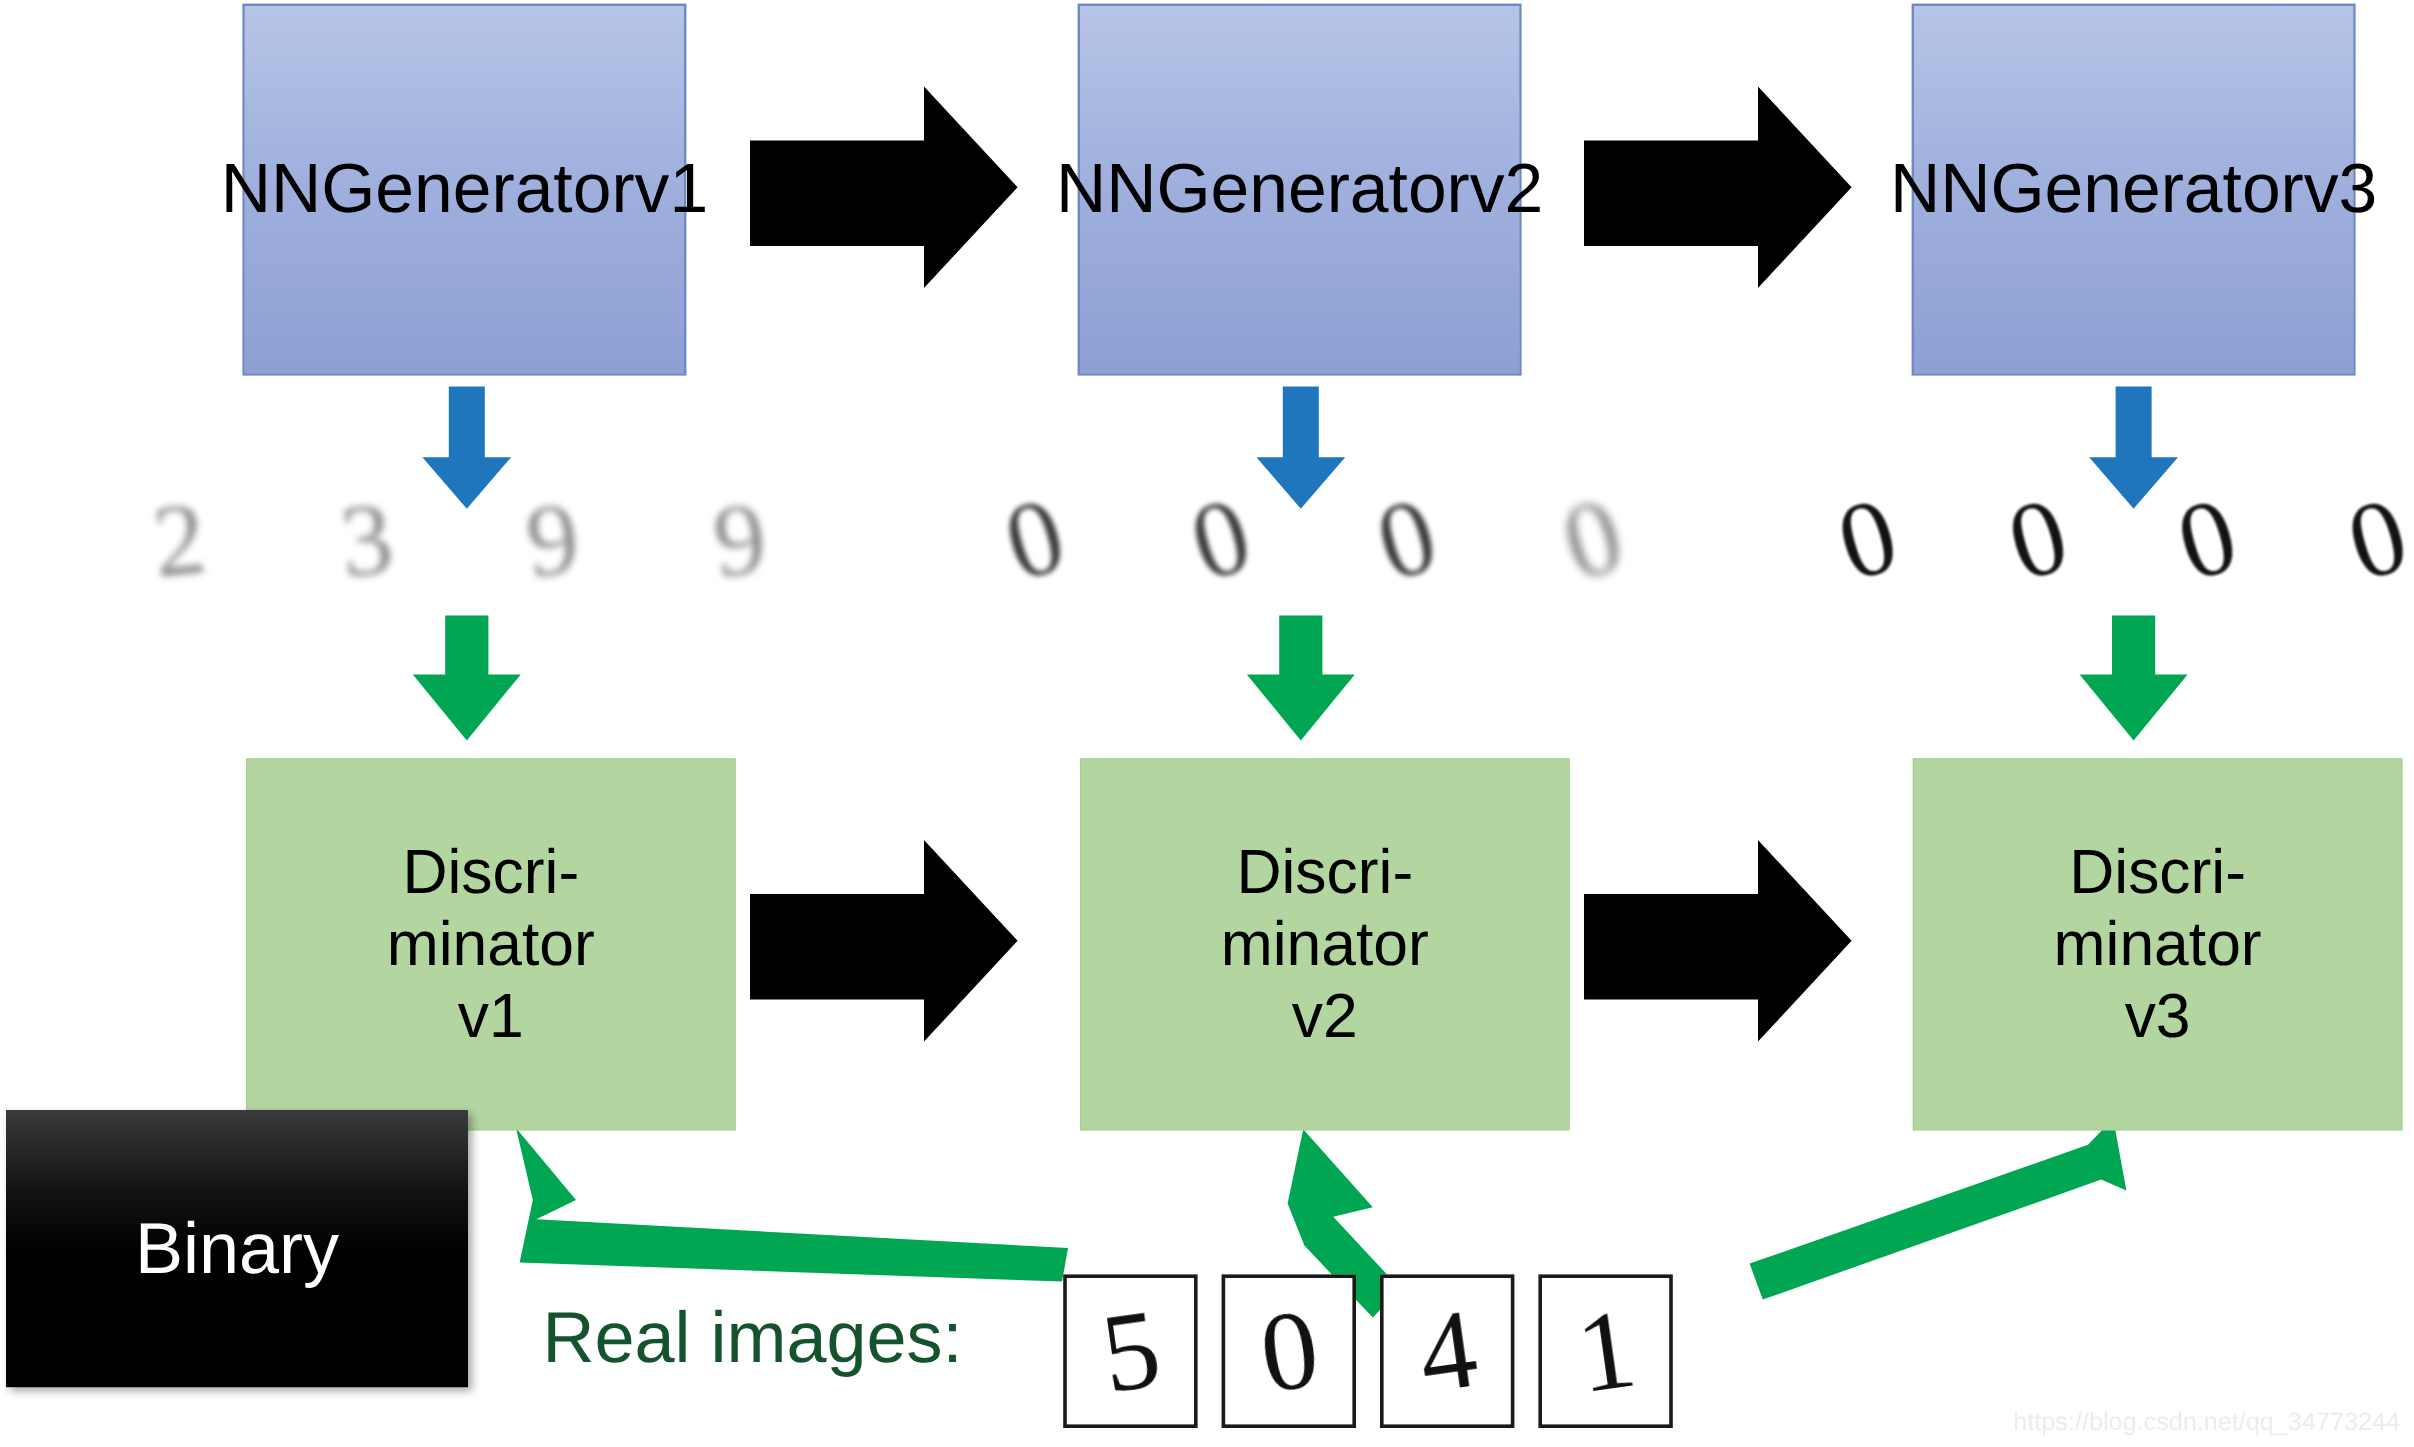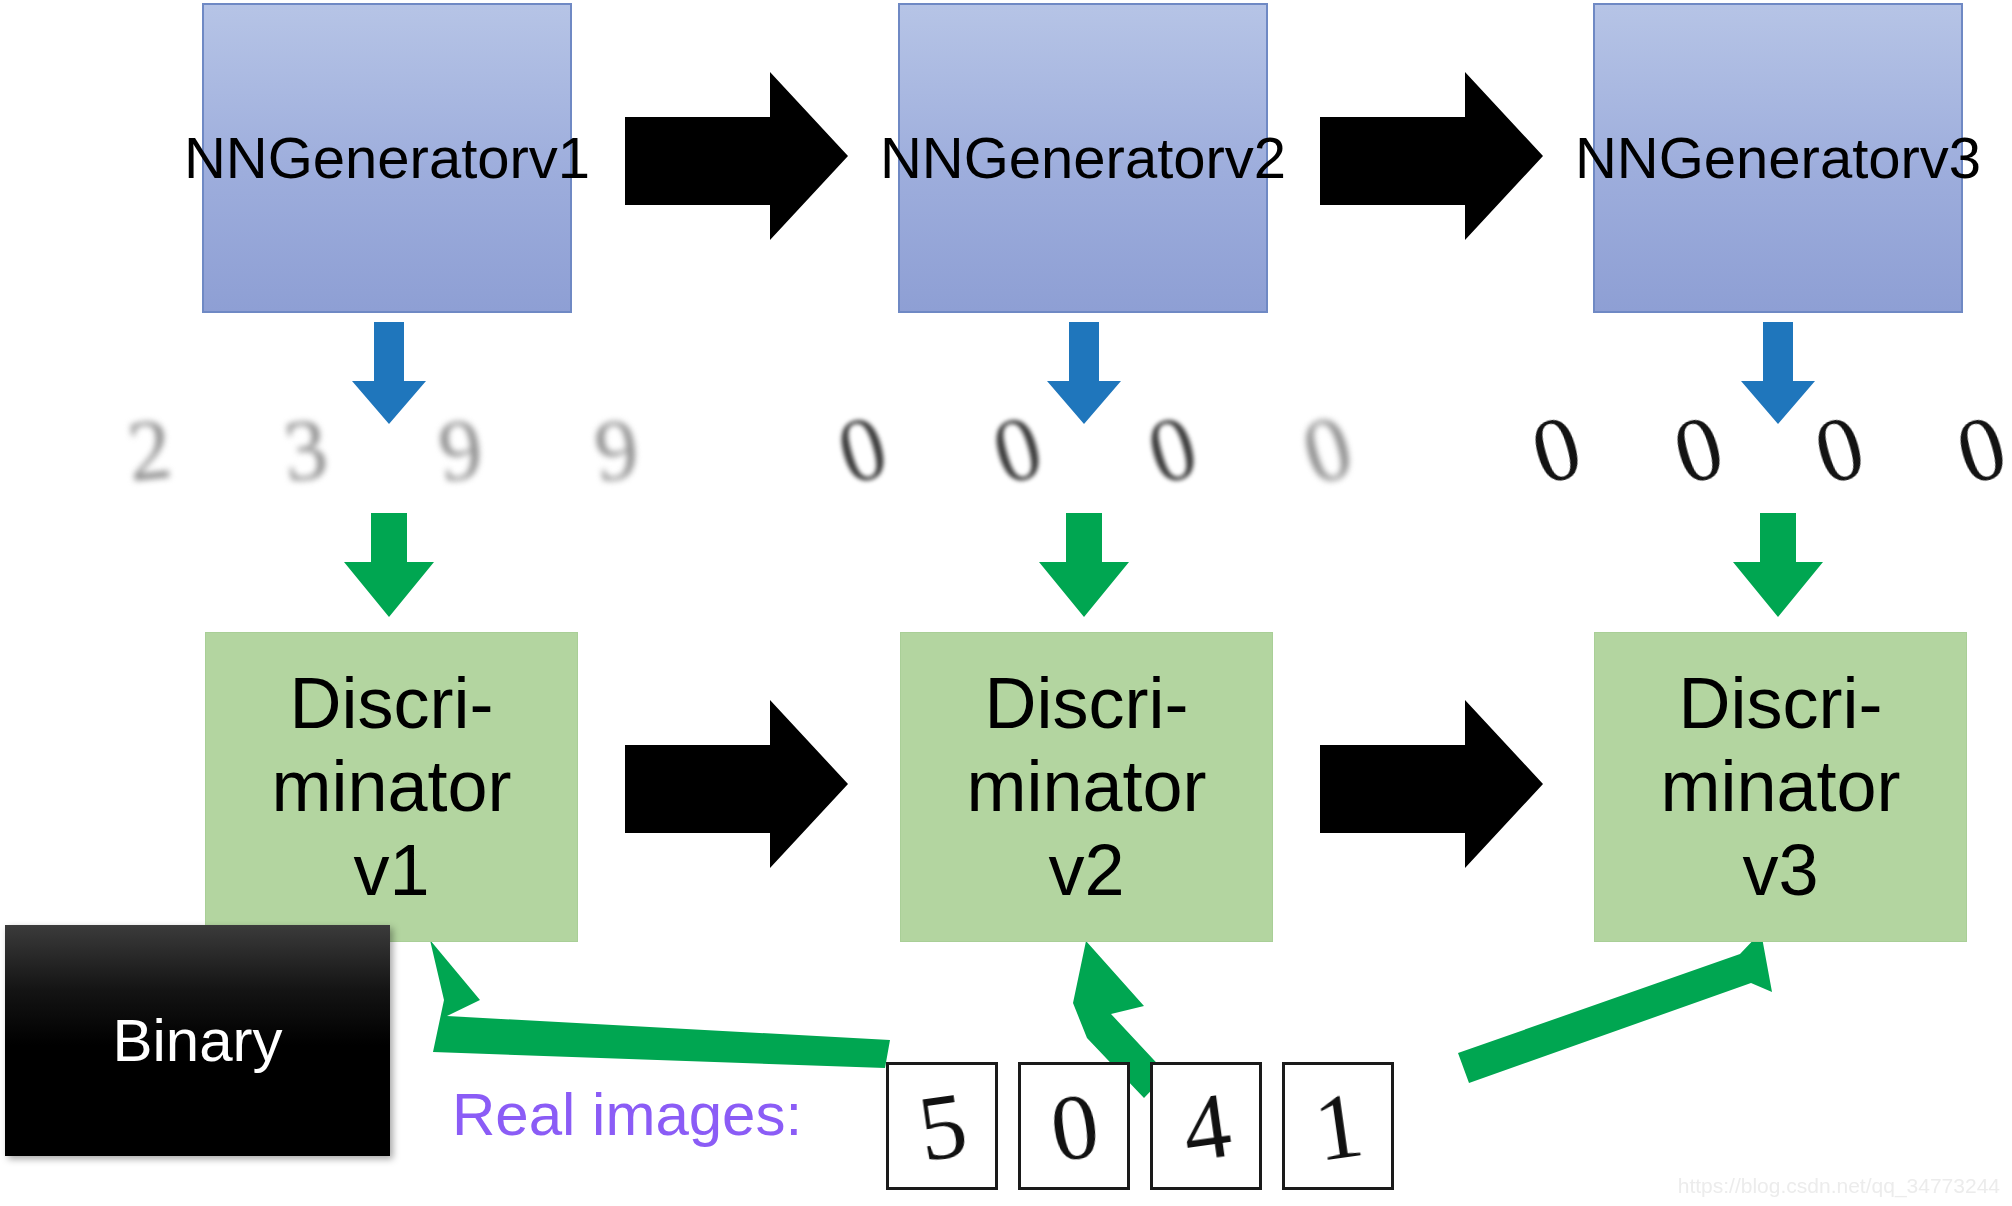--- a/index.html
+++ b/index.html
@@ -32,31 +32,31 @@
     font-size: 58px;
     line-height: 1.16;
     text-align: center;
     white-space: pre-line;
   }
   .gen-box .bx-line { display: block; }
 
   
   .disc-box {
     position: absolute;
-    width: 373px;
+    width: 408px;
     height: 310px;
     border: 1px solid #a9cf97;
     box-sizing: border-box;
     background: #b3d5a0;
     display: flex;
     flex-direction: column;
     align-items: center;
     justify-content: center;
     color: #000000;
-    font-size: 72px;
+    font-size: 52px;
     line-height: 1.16;
     text-align: left;
   }
 
   
   .black-plaque {
     position: absolute;
     left: 5px;
     top: 925px;
     width: 385px;
@@ -70,21 +70,21 @@
     color: #ffffff;
     font-size: 60px;
     line-height: 1.22;
     text-align: left;
   }
 
   
   .plain-label {
     position: absolute;
     font-size: 60px;
-    color: #8b5cf6;
+    color: #14532d;
     white-space: nowrap;
   }
 
   
   .digit-cell {
     position: absolute;
     width: 112px;
     height: 128px;
     border: 3px solid #1a1a1a;
     box-sizing: border-box;

